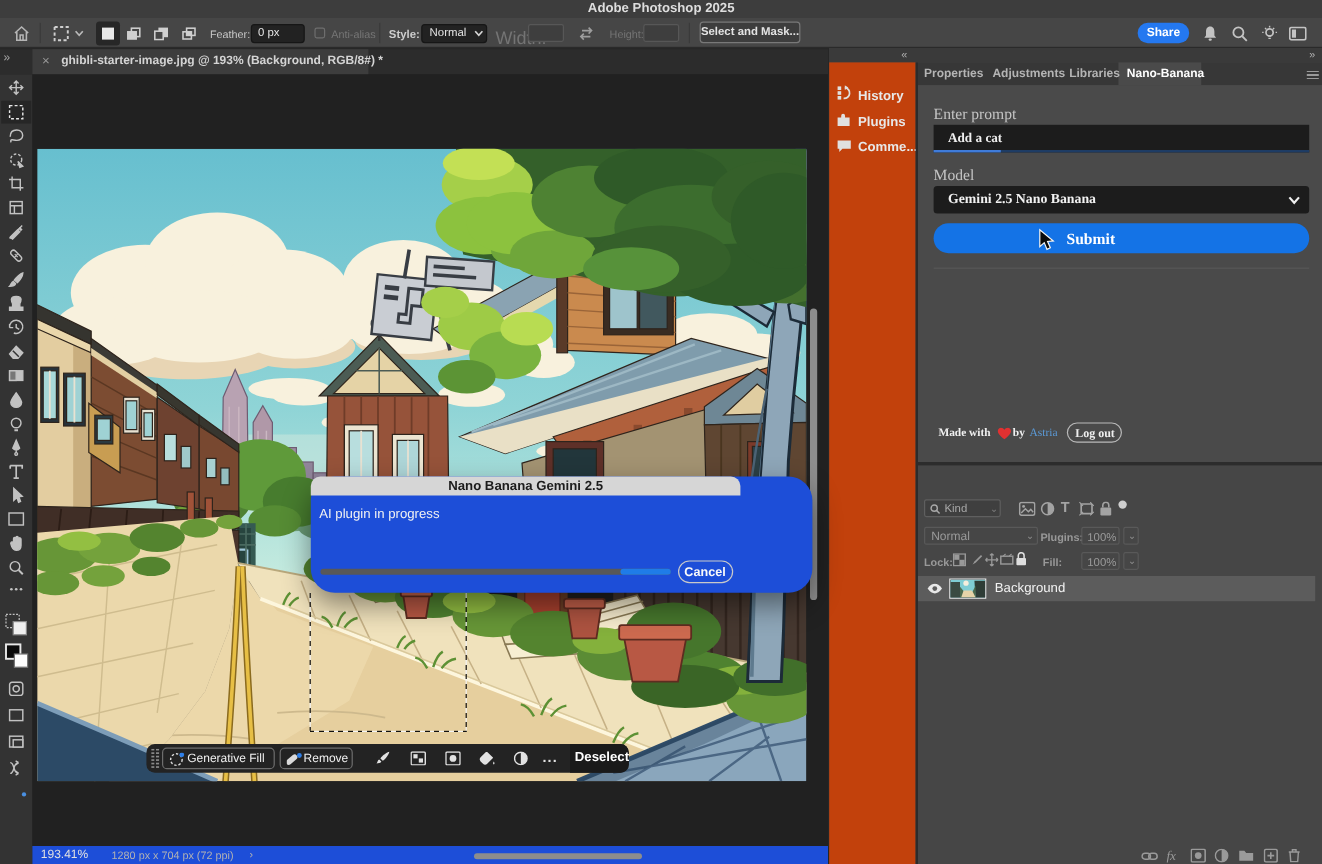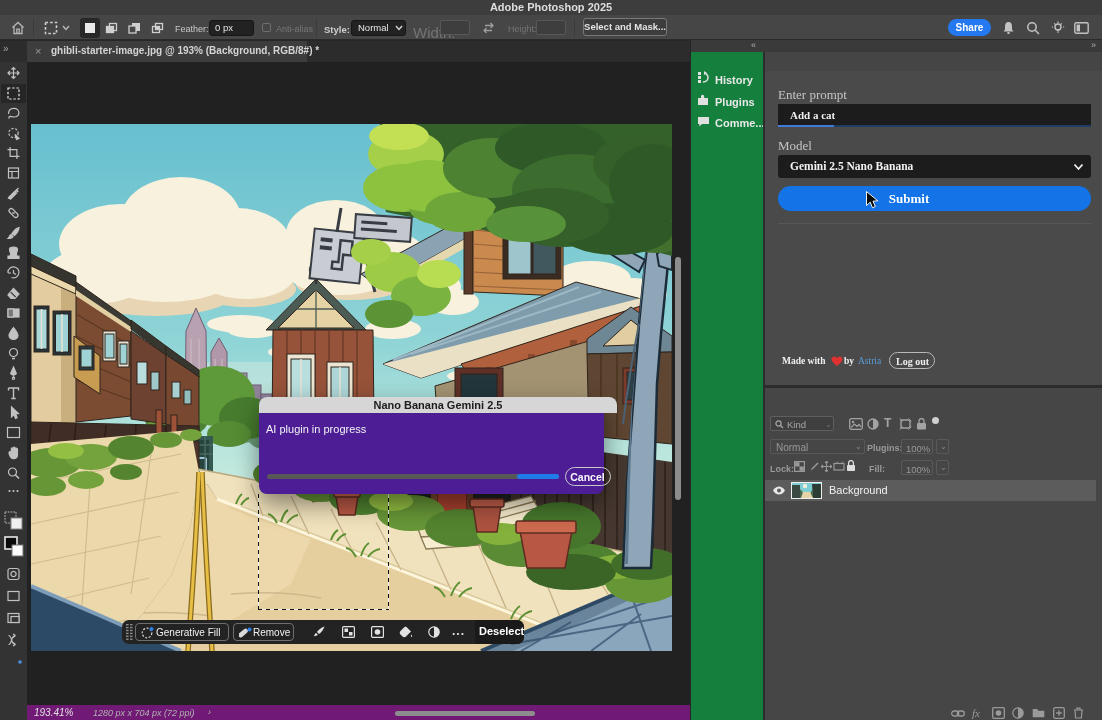--- a/index.html
+++ b/index.html
@@ -538,35 +538,35 @@
       <ellipse cx="390" cy="172" rx="30" ry="20" fill="#7ab33f"></ellipse>
       <ellipse cx="358" cy="190" rx="24" ry="14" fill="#5c9435"></ellipse>
       <ellipse cx="408" cy="150" rx="22" ry="14" fill="#b8dc52"></ellipse>
       <ellipse cx="340" cy="128" rx="20" ry="13" fill="#a5cf49"></ellipse>
     </g>
   </svg>
   </div>
 
   <div class="abs" style="left:675px;top:257px;width:6px;height:243px;background:#8d8d8d;border-radius:3px;"></div>
 
-  <div class="abs" style="left:27px;top:705px;width:663px;height:15px;background:#701a75;font-style:italic;">
+  <div class="abs" style="left:27px;top:705px;width:663px;height:15px;background:#1d4ed8;">
     <div class="abs" style="left:7px;top:2px;font-size:10px;color:#e0e0e0;">193.41%</div>
     <div class="abs" style="left:66px;top:3px;font-size:9px;color:#b2b2b2;">1280 px x 704 px (72 ppi)</div>
     <div class="abs" style="left:181px;top:2px;font-size:9px;color:#b2b2b2;">›</div>
     <div class="abs" style="left:368px;top:6px;width:140px;height:5px;background:#8d8d8d;border-radius:2.5px;"></div>
   </div>
 
   <div class="abs" id="rightpanel" style="left:690px;top:40px;width:412px;height:680px;background:#454545;border-left:1px solid #262626;">
 
     <div class="abs" style="left:0;top:0;width:412px;height:12px;background:#3a3a3a;">
       <div class="abs" style="left:60px;top:0px;font-size:9px;color:#b0b0b0;">«</div>
       <div class="abs" style="left:400px;top:0px;font-size:9px;color:#b0b0b0;">»</div>
     </div>
 
-    <div class="abs" style="left:0;top:12px;width:72px;height:668px;background:#15803d;">
+    <div class="abs" style="left:0;top:12px;width:72px;height:668px;background:#c2410c;">
       <svg class="abs" style="left:6px;top:19px;" width="12" height="13" viewBox="0 0 12 13">
           <g fill="#e0e0e0">
             <rect x="1" y="1" width="3" height="3"></rect>
             <rect x="1" y="5" width="3" height="3"></rect>
             <rect x="1" y="9" width="3" height="3"></rect>
             <path d="M7 2 A4.5 4.5 0 1 1 6 11" stroke="#e0e0e0" stroke-width="1.5" fill="none"></path>
             <path d="M7 0 L7 4 L10 2 Z"></path>
           </g>
         </svg>
       <div class="abs" style="left:24px;top:22px;font-size:11px;font-weight:bold;color:#e8e8e8;">History</div>
@@ -574,20 +574,28 @@
           <path d="M1 4 L4 4 L4 2.4 A1.6 1.6 0 0 1 7.2 2.4 L7.2 4 L11 4 L11 11 L1 11 Z" fill="#e0e0e0"></path>
         </svg>
       <div class="abs" style="left:24px;top:44px;font-size:11px;font-weight:bold;color:#e8e8e8;">Plugins</div>
       <svg class="abs" style="left:6px;top:64px;" width="13" height="12" viewBox="0 0 13 12">
           <path d="M1 1 L12 1 L12 8 L5 8 L2.4 10.6 L2.4 8 L1 8 Z" fill="#e0e0e0"></path>
         </svg>
       <div class="abs" style="left:24px;top:65px;font-size:11px;font-weight:bold;color:#e8e8e8;">Comme...</div>
     </div>
     <div class="abs" style="left:72px;top:12px;width:2px;height:668px;background:#2c2c2c;"></div>
 
+    <div class="abs" style="left:74px;top:12px;width:338px;height:19px;background:#373737;">
+      <div class="abs" style="left:167px;top:0;width:69px;height:19px;background:#4a4a4a;"></div>
+      <div class="abs" style="left:5px;top:4px;font-size:10px;font-weight:bold;color:#b4b4b4;">Properties</div>
+      <div class="abs" style="left:62px;top:4px;font-size:10px;font-weight:bold;color:#b4b4b4;">Adjustments</div>
+      <div class="abs" style="left:126px;top:4px;font-size:10px;font-weight:bold;color:#b4b4b4;">Libraries</div>
+      <div class="abs" style="left:174px;top:4px;font-size:10px;font-weight:bold;color:#ffffff;">Nano-Banana</div>
+      <div class="abs" style="left:324px;top:7px;width:10px;height:7px;background:repeating-linear-gradient(180deg,#9a9a9a 0 1.4px,transparent 1.4px 2.8px);"></div>
+    </div>
 
     <div class="abs" style="left:74px;top:31px;width:338px;height:314px;background:#4a4a4a;font-family:Liberation Serif, serif;">
       <div class="abs" style="left:13px;top:16px;font-size:13px;color:#c4c4c4;">Enter prompt</div>
       <div class="abs" style="left:13px;top:33px;width:313px;height:23px;background:#1c1c1c;border-bottom:2px solid #1e3c64;">
         <div class="abs" style="left:0;top:21px;width:56px;height:2px;background:#3f7bd9;"></div>
         <div class="abs" style="left:12px;top:5px;font-size:11px;font-weight:bold;color:#efefef;">Add a cat</div>
       </div>
       <div class="abs" style="left:13px;top:67px;font-size:13px;color:#c4c4c4;">Model</div>
       <div class="abs" style="left:13px;top:84px;width:313px;height:23px;background:#1c1c1c;border-radius:3px;">
         <div class="abs" style="left:12px;top:5px;font-size:11.5px;font-weight:bold;color:#f2f2f2;">Gemini 2.5 Nano Banana</div>
@@ -732,21 +740,21 @@
       <svg class="abs" style="left:308px;top:319px;" width="11" height="12" viewBox="0 0 11 12">
           <path d="M1 3 L10 3 M4 3 L4 1.2 L7 1.2 L7 3 M2 3 L2.6 11 L8.4 11 L9 3" stroke="#9a9a9a" stroke-width="1.2" fill="none"></path>
         </svg>
     </div>
   </div>
 
   <div class="abs" style="left:258px;top:494px;width:1px;height:115px;background:repeating-linear-gradient(180deg,#111 0 4px,#f2f2f2 4px 8px);"></div>
   <div class="abs" style="left:388px;top:494px;width:1px;height:115px;background:repeating-linear-gradient(180deg,#f2f2f2 0 4px,#111 4px 8px);"></div>
   <div class="abs" style="left:258px;top:609px;width:131px;height:1px;background:repeating-linear-gradient(90deg,#111 0 4px,#f2f2f2 4px 8px);"></div>
 
-  <div class="abs" id="dialog" style="left:259px;top:397px;width:345px;height:97px;border-radius:8px;background:#4c1d95;box-shadow:0 10px 24px rgba(0,0,0,0.45);">
+  <div class="abs" id="dialog" style="left:259px;top:397px;width:418px;height:97px;border-radius:20px;background:#1d4ed8;box-shadow:0 10px 24px rgba(0,0,0,0.45);">
     <div class="abs" style="left:0;top:0;width:358px;height:16px;background:#d6d6d6;border-radius:8px 8px 0 0;">
       <div class="abs" style="left:0;top:2px;width:358px;text-align:center;font-size:11px;font-weight:bold;color:#1c1c1c;">Nano Banana Gemini 2.5</div>
     </div>
     <div class="abs" style="left:7px;top:26px;font-size:11px;color:#f2f2f2;">AI plugin in progress</div>
     <div class="abs" style="left:8px;top:77px;width:292px;height:5px;background:#585858;border-radius:2.5px;"></div>
     <div class="abs" style="left:258px;top:77px;width:42px;height:5px;background:#1f7ce8;border-radius:2.5px;"></div>
     <div class="abs" style="left:306px;top:70px;width:46px;height:19px;border:1.5px solid #c9c9c9;border-radius:10px;">
       <div class="abs" style="left:0;top:3px;width:43px;text-align:center;font-size:10.5px;font-weight:bold;color:#fafafa;">Cancel</div>
     </div>
   </div>

